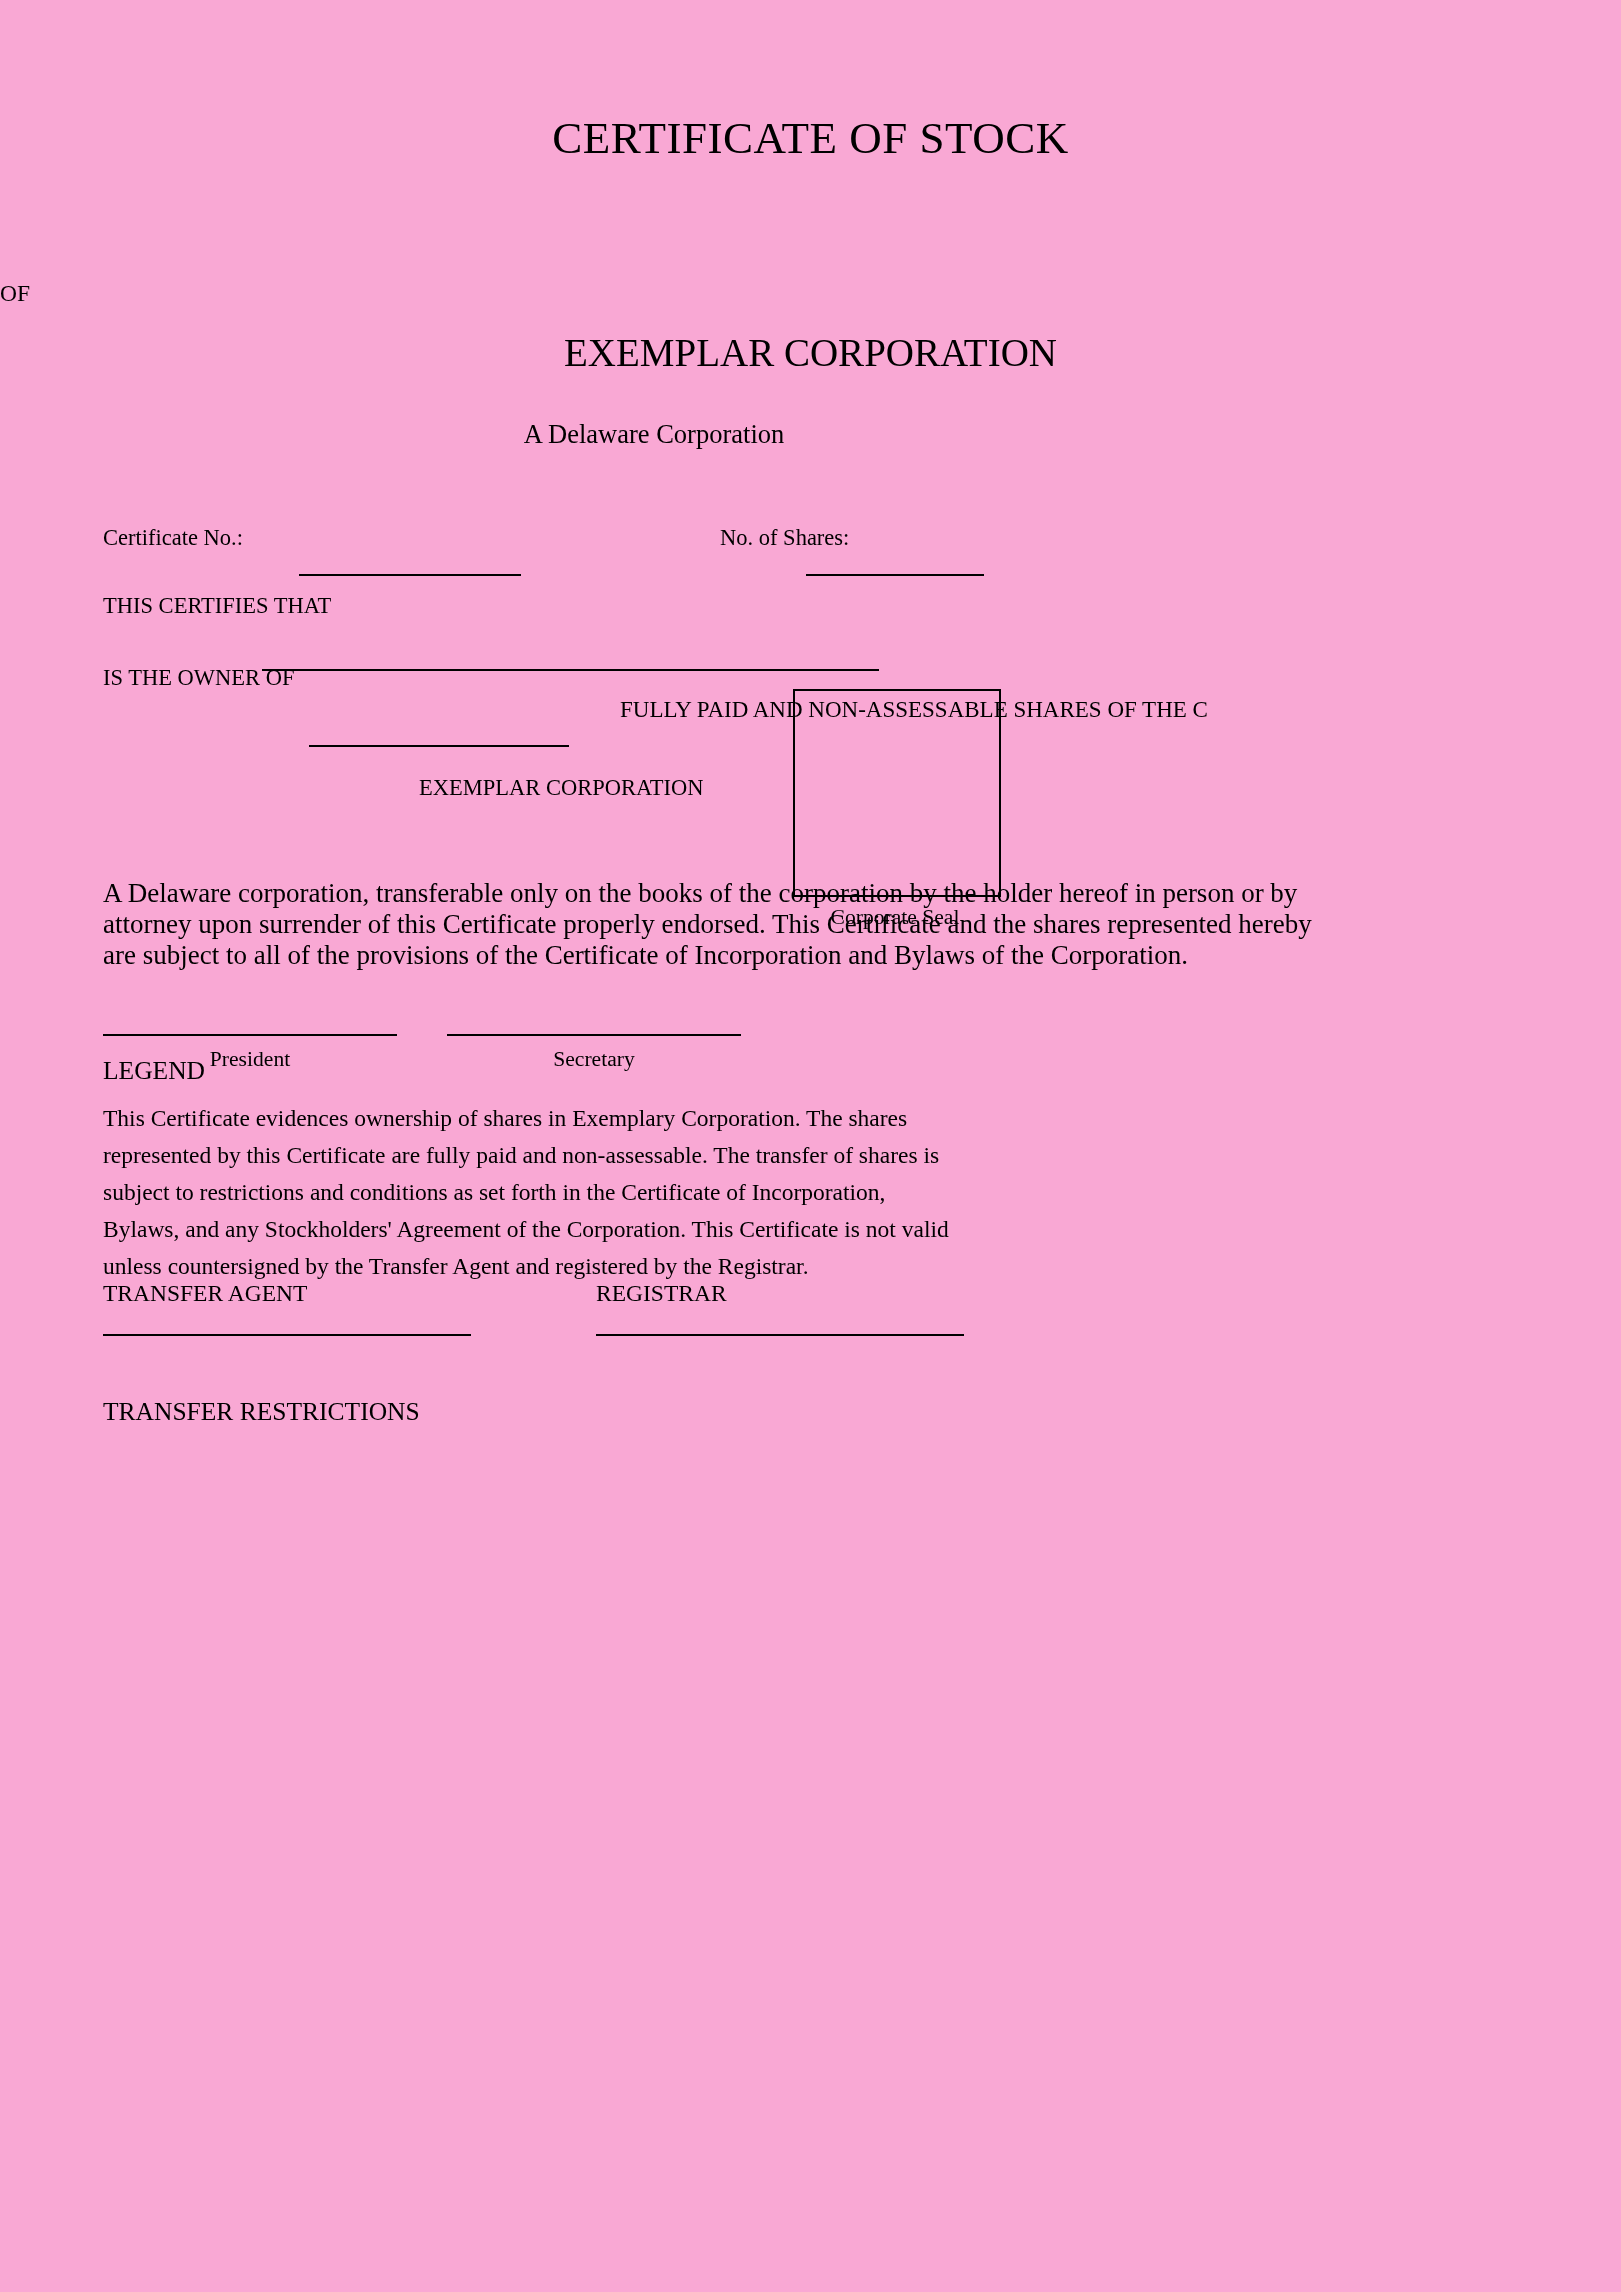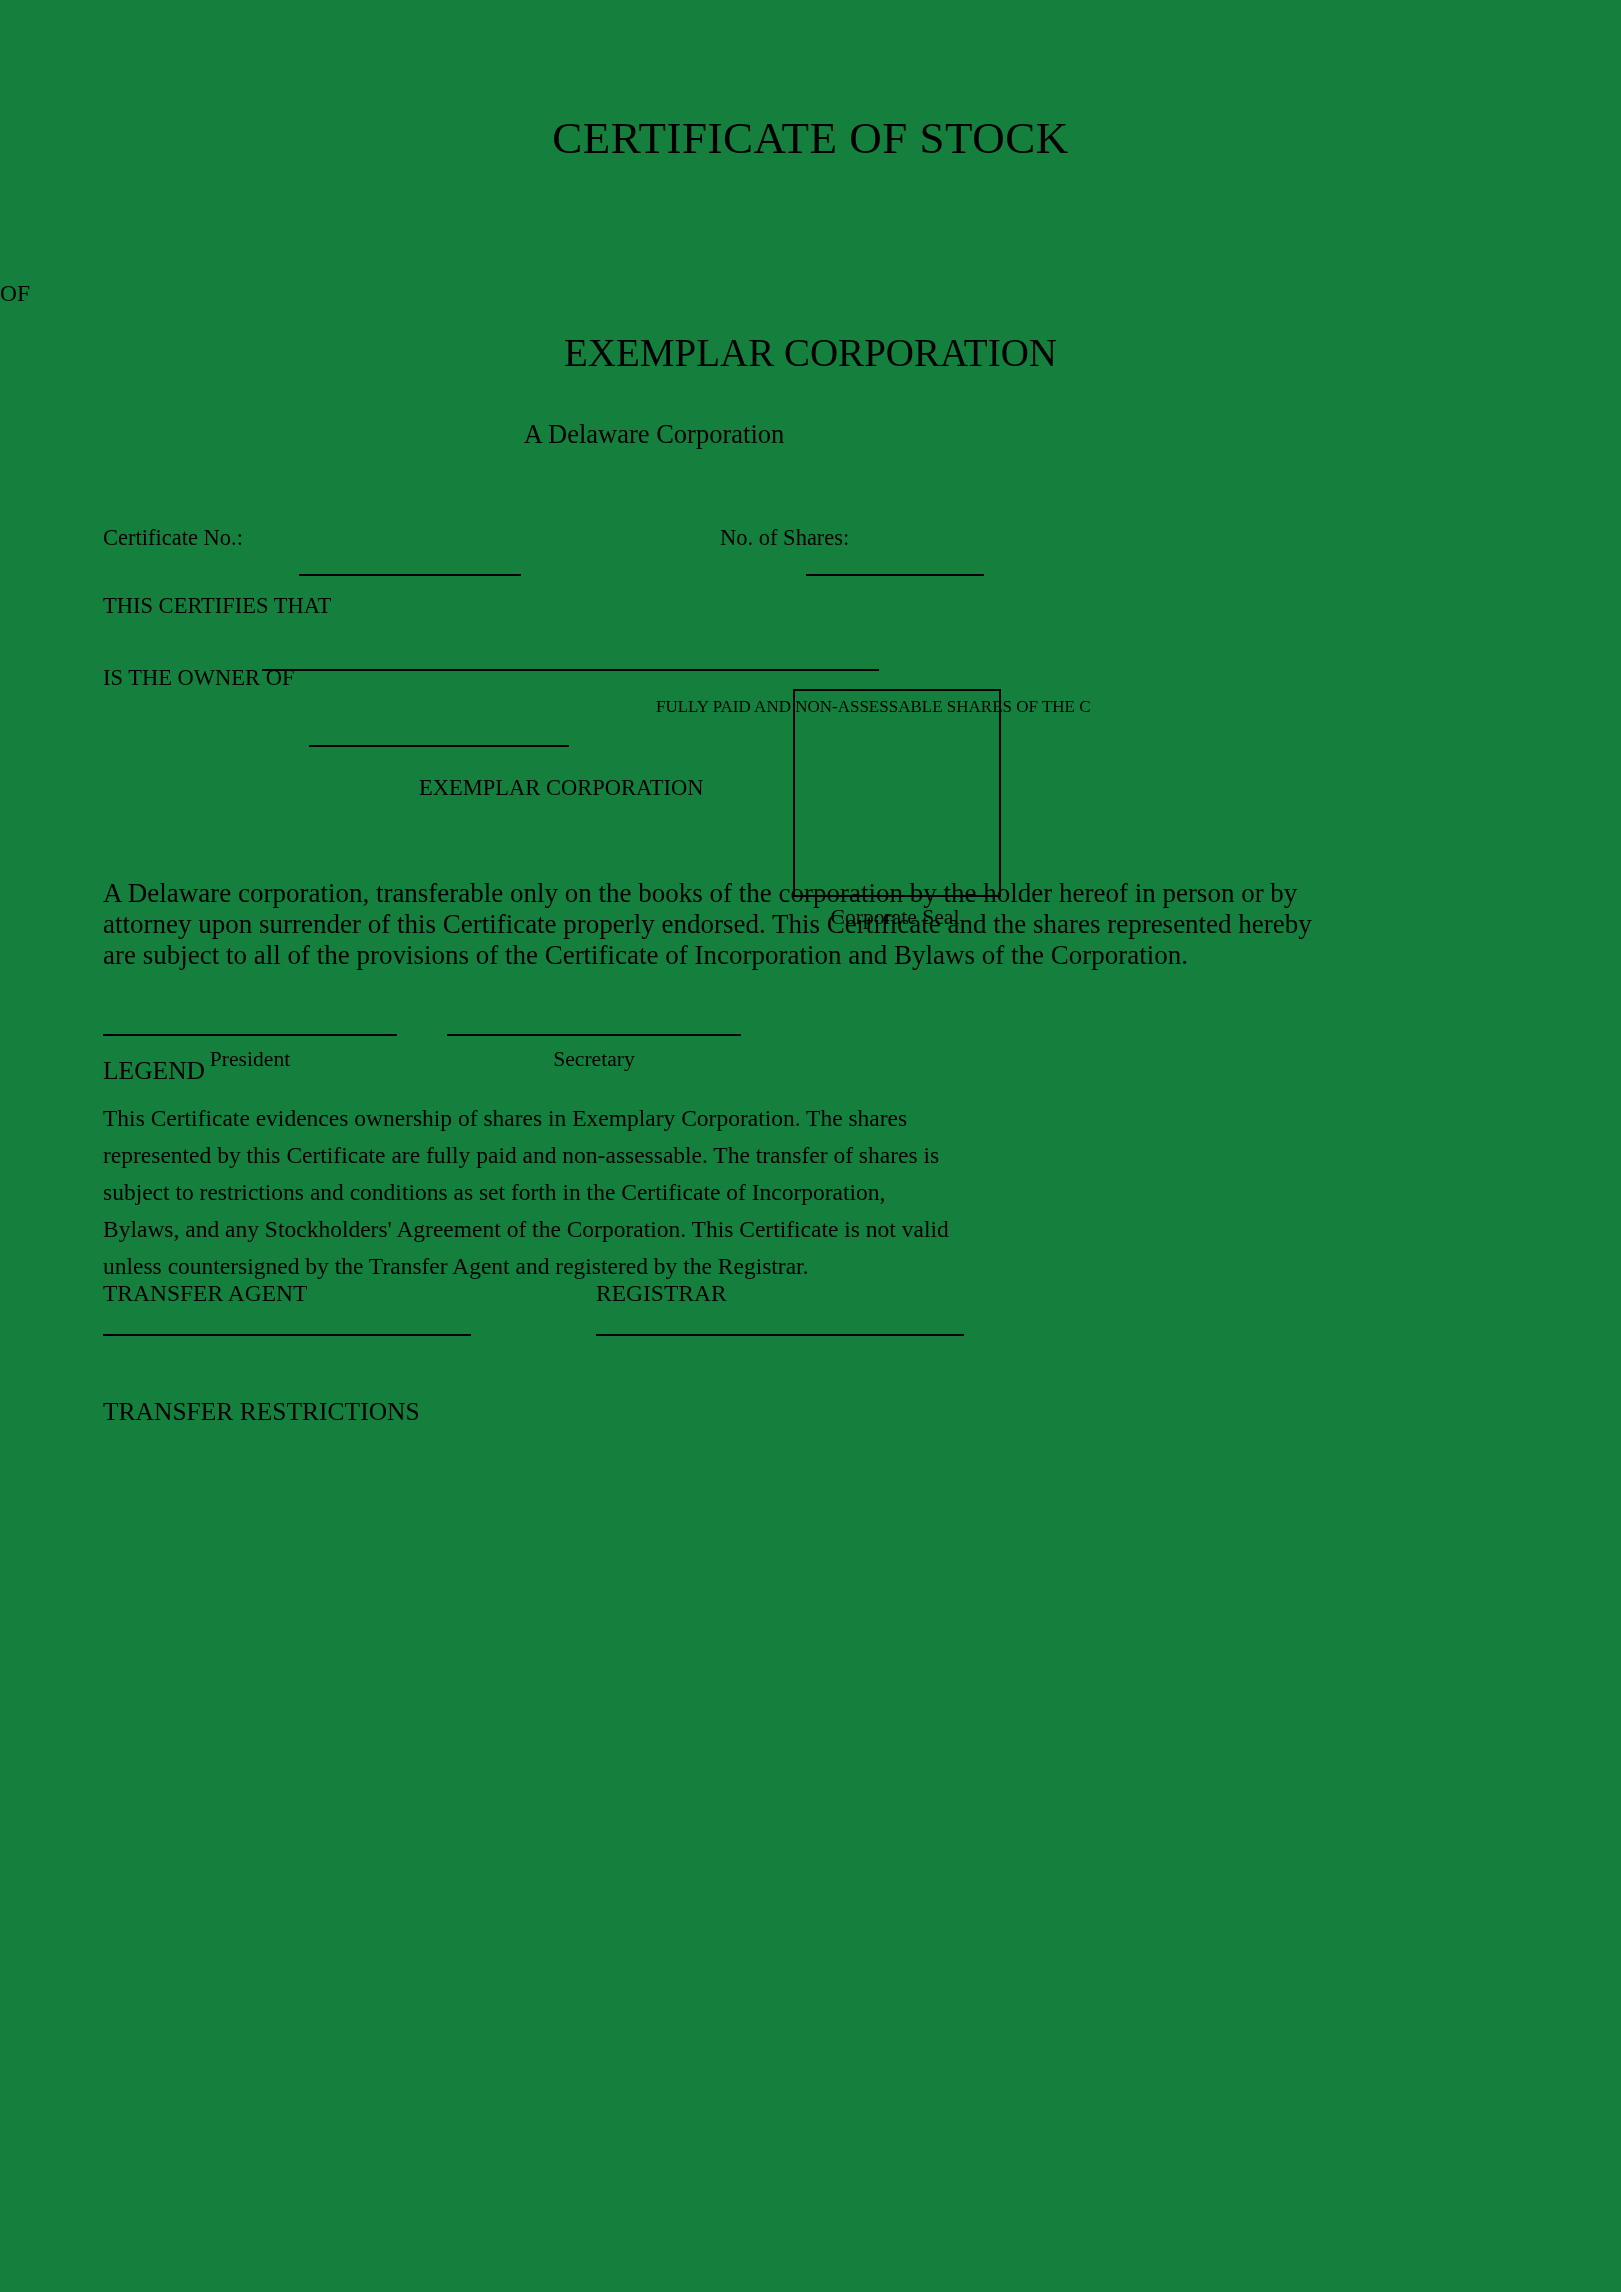--- a/index.html
+++ b/index.html
@@ -13,21 +13,21 @@
     position: relative;
     overflow: hidden;
     font-family: "Liberation Serif", "DejaVu Serif", serif;
     color: #000000;
   }
   .page {
     position: absolute;
     left: 0; top: 0;
     width: 1621px;
     height: 2293px;
-    background: #15803d;
+    background: #f9a8d4;
   }
 
   
   .abs {
     position: absolute;
     white-space: nowrap;
     line-height: 1;
   }
 
   
@@ -77,21 +77,21 @@
   .rule-cert-no  { left: 299px; top: 574px; width: 222px; }
 
   .lbl-shares    { left: 720px; top: 527px; font-size: 22.5px; }
   .rule-shares   { left: 806px; top: 574px; width: 178px; }
 
   .lbl-certifies { left: 103px; top: 595px; font-size: 22.5px; }
   .rule-owner    { left: 262px; top: 669px; width: 617px; }
 
   .lbl-owner-of  { left: 103px; top: 667px; font-size: 22.5px; }
 
-  .lbl-fully     { left: 656px; top: 698px; font-size: 17px; }
+  .lbl-fully     { left: 620px; top: 698px; font-size: 23px; }
   .rule-amount   { left: 309px; top: 745px; width: 260px; }
   .lbl-corp2     { left: 419px; top: 777px; font-size: 22.5px; }
 
   
   .body-para {
     position: absolute;
     left: 103px;
     top: 838px;
     width: 1225px;
     font-size: 27px;

